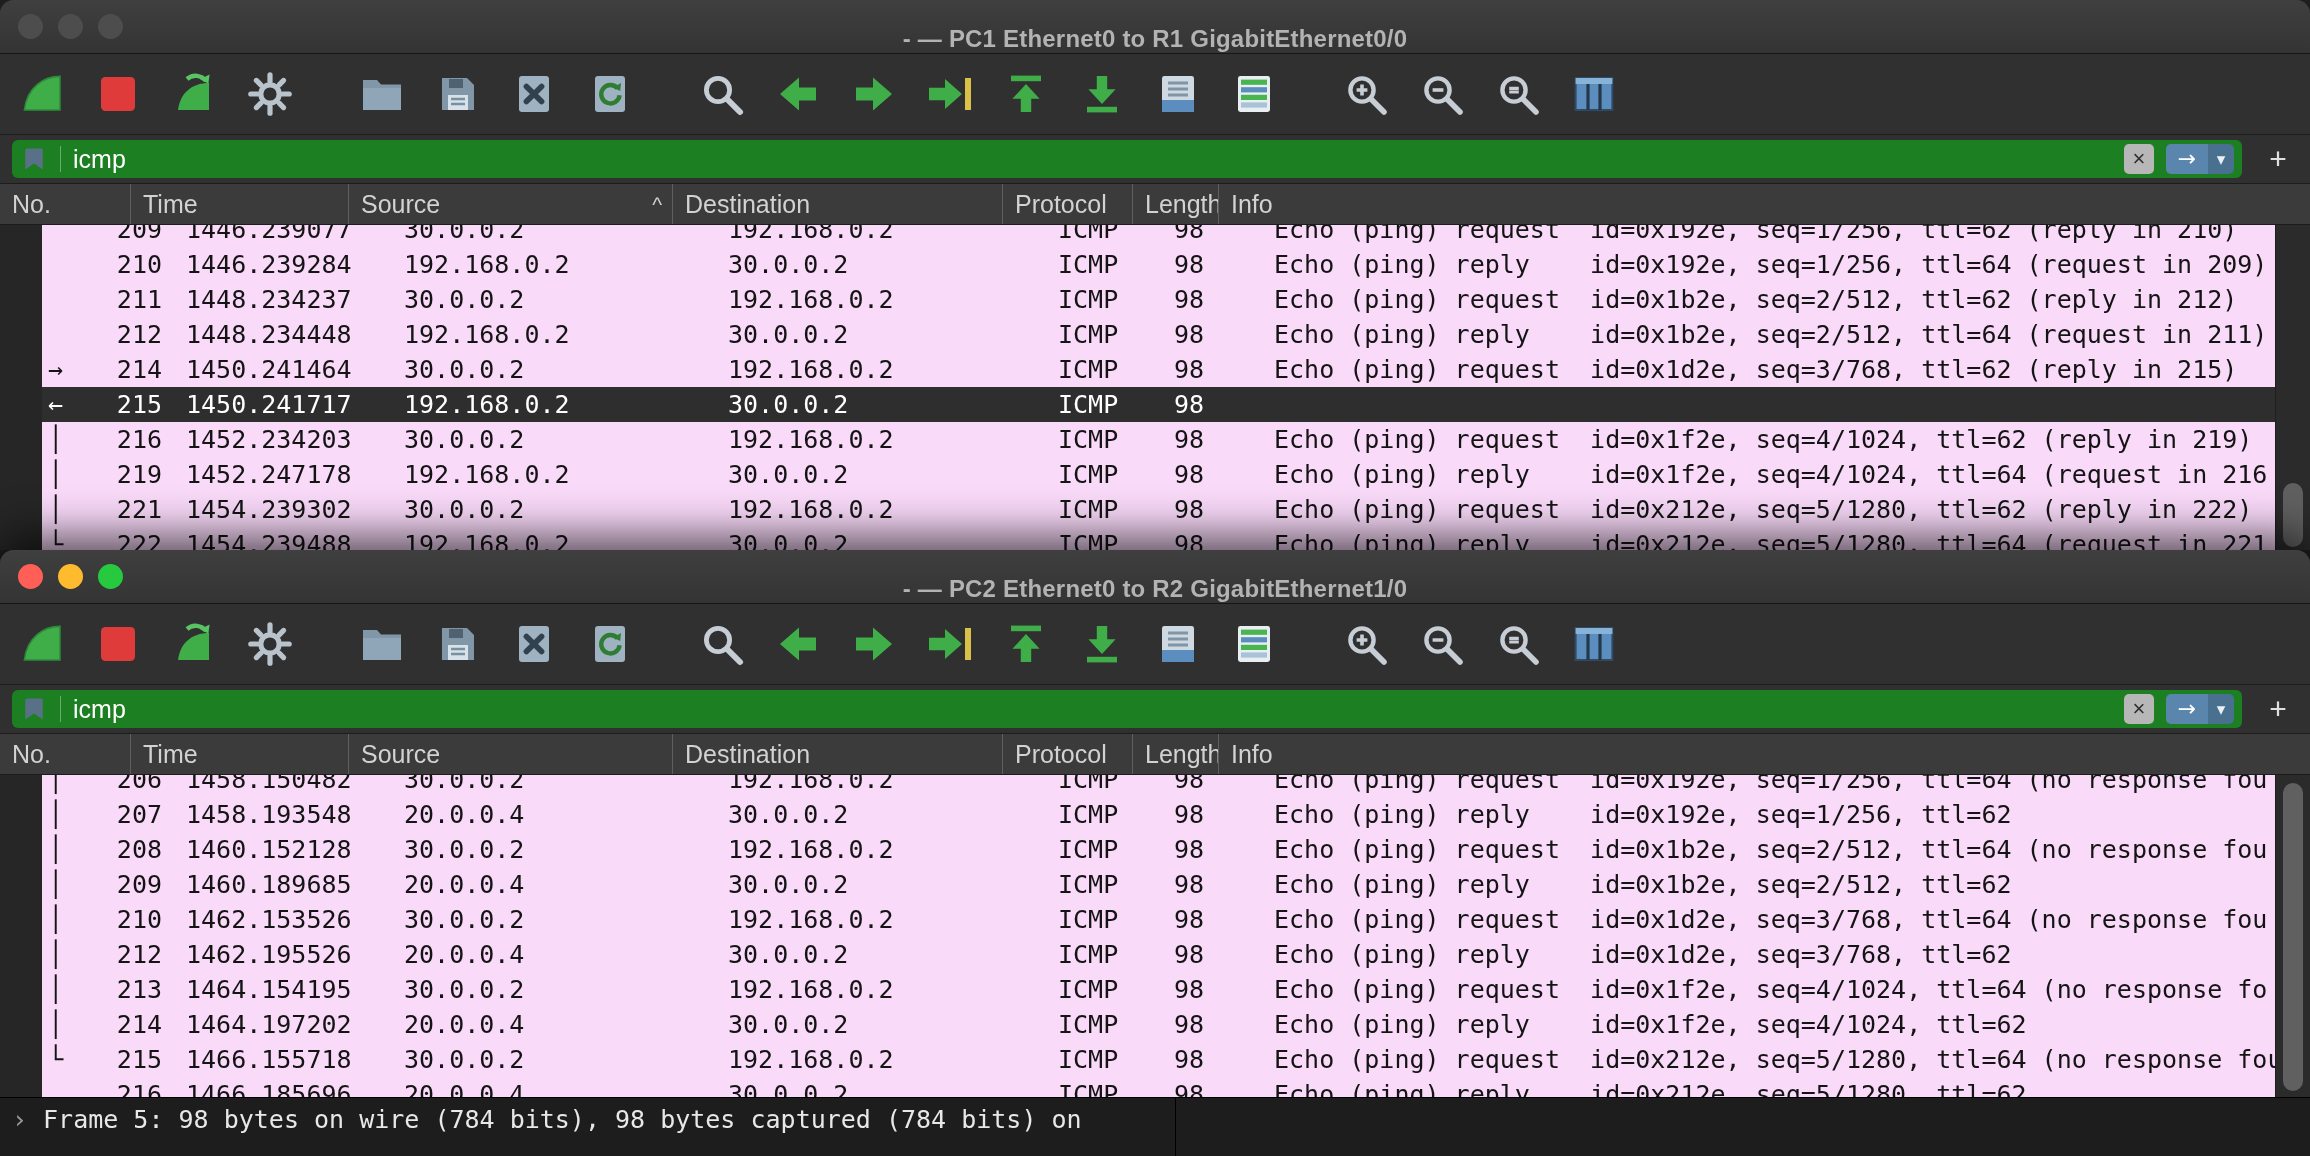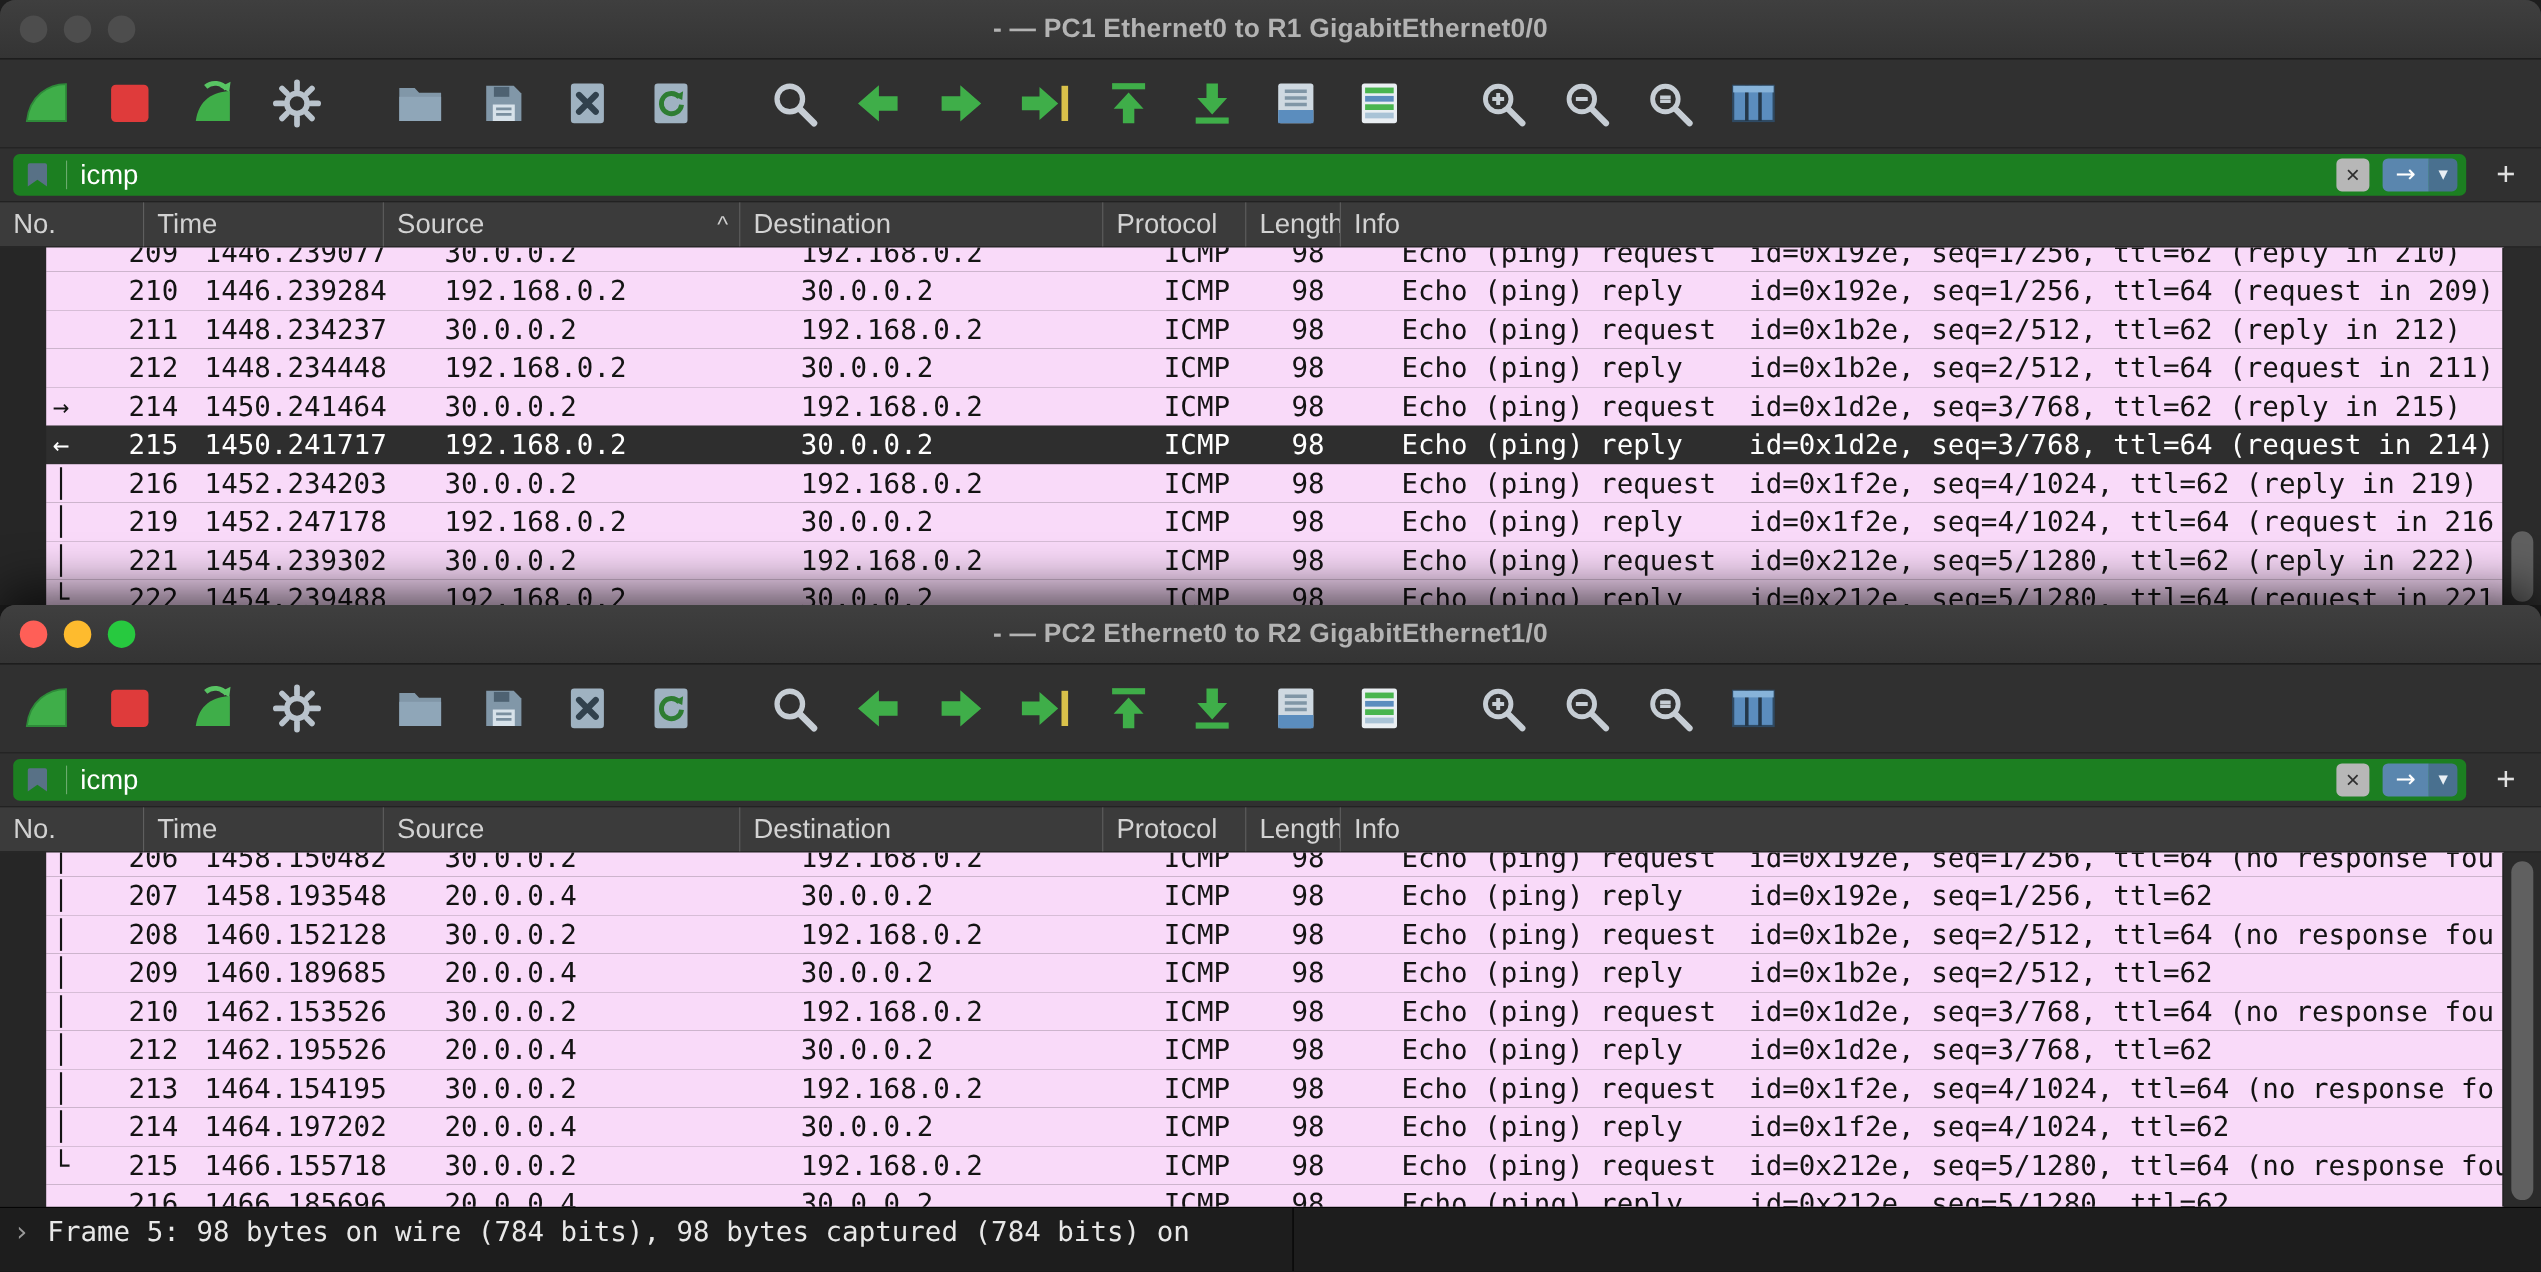--- a/index.html
+++ b/index.html
@@ -5,21 +5,21 @@
   html,body{margin:0;padding:0;background:#111;}
   #screen{position:relative;width:2310px;height:1156px;background:#1e1e1e;overflow:hidden;
           font-family:"Liberation Sans",sans-serif;}
   .window{position:absolute;left:0;width:2310px;display:flex;flex-direction:column;
           background:#2f2f2f;border-radius:14px 14px 0 0;overflow:hidden;}
   .win1{top:0;height:550px;}
   .win2{top:550px;height:606px;box-shadow:0 -14px 44px rgba(0,0,0,.65);z-index:5;}
 
   
   .titlebar{height:53px;flex:0 0 53px;background:linear-gradient(#3f3f3f,#343434);
-            border-bottom:1px solid #161616;position:relative;display:flex;align-items:center;justify-content:center;}
+            border-bottom:1px solid #161616;position:relative;display:flex;align-items:flex-end;justify-content:center;}
   .wtitle{font-weight:bold;font-size:24px;color:#b3b3b3;letter-spacing:.2px;}
   .traffic{position:absolute;left:18px;top:0;bottom:0;display:flex;align-items:center;gap:15px;}
   .tl{width:25px;height:25px;border-radius:50%;}
   .traffic.inactive .tl{background:#4d4d4d;}
   .traffic.active .tl.red{background:#ff5f57;}
   .traffic.active .tl.yellow{background:#febb2e;}
   .traffic.active .tl.green{background:#27c93f;}
 
   
   .toolbar{height:80px;flex:0 0 80px;background:#303030;border-bottom:1px solid #1d1d1d;
@@ -307,21 +307,21 @@
         <div class="hcell"><span>Info</span></div>
       </div>
 
     <div class="pktlist">
       <div class="rows">
           <div class="prow partial"><span class="c-marker"></span><span class="c-no">209</span><span class="c-time">1446.239077</span><span class="c-src">30.0.0.2</span><span class="c-dst">192.168.0.2</span><span class="c-proto">ICMP</span><span class="c-len">98</span><span class="c-info">Echo (ping) request  id=0x192e, seq=1/256, ttl=62 (reply in 210)</span></div>
           <div class="prow"><span class="c-marker"></span><span class="c-no">210</span><span class="c-time">1446.239284</span><span class="c-src">192.168.0.2</span><span class="c-dst">30.0.0.2</span><span class="c-proto">ICMP</span><span class="c-len">98</span><span class="c-info">Echo (ping) reply    id=0x192e, seq=1/256, ttl=64 (request in 209)</span></div>
           <div class="prow"><span class="c-marker"></span><span class="c-no">211</span><span class="c-time">1448.234237</span><span class="c-src">30.0.0.2</span><span class="c-dst">192.168.0.2</span><span class="c-proto">ICMP</span><span class="c-len">98</span><span class="c-info">Echo (ping) request  id=0x1b2e, seq=2/512, ttl=62 (reply in 212)</span></div>
           <div class="prow"><span class="c-marker"></span><span class="c-no">212</span><span class="c-time">1448.234448</span><span class="c-src">192.168.0.2</span><span class="c-dst">30.0.0.2</span><span class="c-proto">ICMP</span><span class="c-len">98</span><span class="c-info">Echo (ping) reply    id=0x1b2e, seq=2/512, ttl=64 (request in 211)</span></div>
           <div class="prow"><span class="c-marker">→</span><span class="c-no">214</span><span class="c-time">1450.241464</span><span class="c-src">30.0.0.2</span><span class="c-dst">192.168.0.2</span><span class="c-proto">ICMP</span><span class="c-len">98</span><span class="c-info">Echo (ping) request  id=0x1d2e, seq=3/768, ttl=62 (reply in 215)</span></div>
-          <div class="prow sel"><span class="c-marker">←</span><span class="c-no">215</span><span class="c-time">1450.241717</span><span class="c-src">192.168.0.2</span><span class="c-dst">30.0.0.2</span><span class="c-proto">ICMP</span><span class="c-len">98</span><span class="c-info">Echo (ping) reply    id=0x1d2e, seq=3/768, ttl=64 (request in 214)</span></div>
+          <div class="prow sel"><span class="c-marker">←</span><span class="c-no">215</span><span class="c-time">1450.241717</span><span class="c-src">192.168.0.2</span><span class="c-dst">30.0.0.2</span><span class="c-proto">ICMP</span><span class="c-len">98</span></div>
           <div class="prow"><span class="c-marker">│</span><span class="c-no">216</span><span class="c-time">1452.234203</span><span class="c-src">30.0.0.2</span><span class="c-dst">192.168.0.2</span><span class="c-proto">ICMP</span><span class="c-len">98</span><span class="c-info">Echo (ping) request  id=0x1f2e, seq=4/1024, ttl=62 (reply in 219)</span></div>
           <div class="prow"><span class="c-marker">│</span><span class="c-no">219</span><span class="c-time">1452.247178</span><span class="c-src">192.168.0.2</span><span class="c-dst">30.0.0.2</span><span class="c-proto">ICMP</span><span class="c-len">98</span><span class="c-info">Echo (ping) reply    id=0x1f2e, seq=4/1024, ttl=64 (request in 216</span></div>
           <div class="prow"><span class="c-marker">│</span><span class="c-no">221</span><span class="c-time">1454.239302</span><span class="c-src">30.0.0.2</span><span class="c-dst">192.168.0.2</span><span class="c-proto">ICMP</span><span class="c-len">98</span><span class="c-info">Echo (ping) request  id=0x212e, seq=5/1280, ttl=62 (reply in 222)</span></div>
           <div class="prow"><span class="c-marker">└</span><span class="c-no">222</span><span class="c-time">1454.239488</span><span class="c-src">192.168.0.2</span><span class="c-dst">30.0.0.2</span><span class="c-proto">ICMP</span><span class="c-len">98</span><span class="c-info">Echo (ping) reply    id=0x212e, seq=5/1280, ttl=64 (request in 221</span></div>
         </div>
       <div class="vscroll">
         <div class="vthumb w1thumb"></div>
       </div>
     </div>
   </section>

